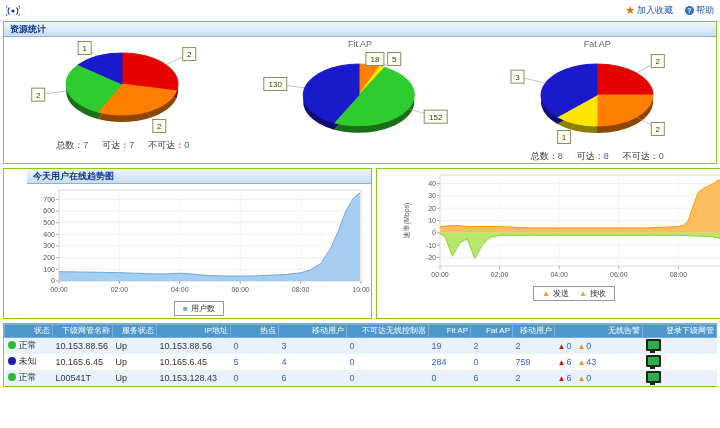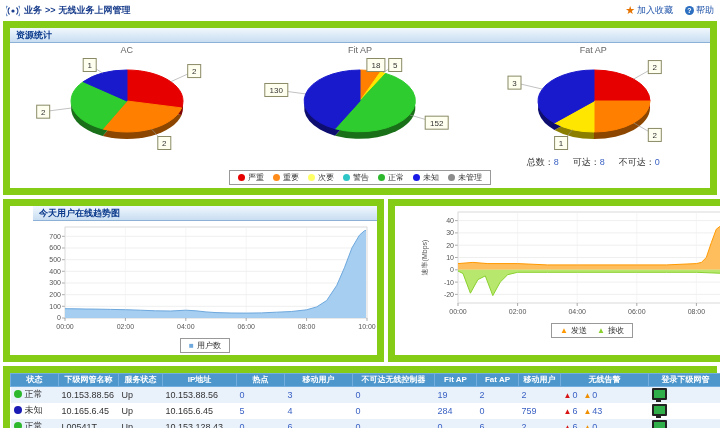--- a/index.html
+++ b/index.html
@@ -6,21 +6,21 @@
   body{width:720px;height:428px;overflow:hidden;font-family:"Liberation Sans",sans-serif;}
   .topbar{height:20px;display:flex;align-items:center;padding:0 6px;background:#fff;}
   .crumb-icon{display:inline-block;margin-right:4px;line-height:0;}
   .crumb{font-size:9px;font-weight:bold;color:#1a3e8c;}
   .crumb a{color:#1a3e8c;text-decoration:none;}
   .crumb .sep{color:#1a3e8c;margin:0 3px;}
   .top-links{margin-left:auto;display:flex;gap:12px;align-items:center;font-size:9px;color:#2255aa;}
   .top-links .link{display:flex;align-items:center;gap:2px;cursor:pointer;}
   .star{color:#e67300;font-size:11px;line-height:1;}
   .qicon{display:inline-block;width:9px;height:9px;border-radius:50%;background:#2d6fc0;color:#fff;font-size:7px;line-height:9px;text-align:center;font-weight:bold;}
-  .panel{border:7px solid #84cc16;margin:0 3px;background:#fff;}
+  .panel{border:1px solid #84cc16;margin:0 3px;background:#fff;}
   .panel-hd{height:14px;line-height:14px;padding-left:6px;font-size:9px;font-weight:bold;color:#0b3a8c;
             background:linear-gradient(#f0f7fd,#c9def2);border-bottom:1px solid #8cb0d6;}
   .res-panel{margin-top:1px;}
   .pies{display:flex;}
   .pie-block{width:33.33%;text-align:center;padding-top:2px;}
   .pie-title{font-size:9px;color:#666;height:11px;}
   .pie-stats{font-size:9px;color:#333;height:13px;}
   .pie-stats b{font-weight:normal;color:#333;}
   .pie-stats .num{color:#3b62c4;}
   .pie-stats span.pair{margin:0 7px;}
@@ -29,21 +29,21 @@
   .leg-item{display:flex;align-items:center;gap:3px;font-size:8px;color:#333;}
   .leg-dot{width:7px;height:7px;border-radius:50%;display:inline-block;}
   .row2{display:flex;gap:4px;margin:4px 0;}
   .chart-panel{flex:1;margin:0;padding-left:23px;}
   .row2 .left{margin-left:3px;}
   .row2 .right{margin-right:3px;}
   .chart-legend{display:flex;justify-content:center;padding:1px 0 2px 0;}
   .chart-legend .box{display:flex;gap:10px;border:1px solid #999;padding:1px 8px;font-size:8px;color:#333;align-items:center;}
   .chart-legend .mk{font-size:8px;line-height:1;}
   .tbl-panel table{border-collapse:collapse;width:712px;table-layout:fixed;font-size:9px;}
-  .tbl-panel th{background:#4e97cd;color:#fff;font-size:8px;font-weight:bold;text-align:center;
+  .tbl-panel th{background:#4e97cd;color:#fff;font-size:8px;font-weight:normal;text-align:right;
                 border:1px solid #74aede;padding:1px 2px;line-height:1.2;}
   .tbl-panel td{padding:1px 3px;height:12px;color:#333;white-space:nowrap;overflow:hidden;border:none;}
   .tbl-panel tr.odd{background:#e9f1fb;}
   .tbl-panel tr.even{background:#ffffff;}
   .num{color:#3b62c4;}
   .status-dot{width:8px;height:8px;border-radius:50%;display:inline-block;margin-right:3px;vertical-align:-1px;}
   .tri{font-size:8px;line-height:1;margin-right:1px;}
   .tri.red{color:#d81414;}
   .tri.orange{color:#f09000;}
   .mon{display:inline-block;width:11px;height:8px;background:#2fae4a;border:2px solid #222;border-radius:1px;position:relative;}
@@ -57,39 +57,36 @@
 <div class="topbar">
   <span class="crumb-icon">
     <svg width="14" height="13" viewBox="0 0 14 13">
       <circle cx="7" cy="7" r="1.6" fill="#1a3e8c"></circle>
       <path d="M3.5 10.5 A5 5 0 0 1 3.5 3.5" stroke="#1a3e8c" fill="none" stroke-width="1.1"></path>
       <path d="M10.5 3.5 A5 5 0 0 1 10.5 10.5" stroke="#1a3e8c" fill="none" stroke-width="1.1"></path>
       <path d="M1.3 12.2 A8 8 0 0 1 1.3 1.8" stroke="#5b83c0" fill="none" stroke-width="1.1"></path>
       <path d="M12.7 1.8 A8 8 0 0 1 12.7 12.2" stroke="#5b83c0" fill="none" stroke-width="1.1"></path>
     </svg>
   </span>
-  <span class="crumb">
-    <a>业务</a><span class="sep">&gt;&gt;</span><span>无线业务上网管理</span>
-  </span>
   <span class="top-links">
     <span class="link">
       <span class="star">★</span>
       <span>加入收藏</span>
     </span>
     <span class="link">
       <span class="qicon">?</span>
       <span>帮助</span>
     </span>
   </span>
 </div>
 
 <div class="panel res-panel tbl0">
   <div class="panel-hd">资源统计</div>
   <div class="pies" id="pies">
-      <div class="pie-block"><div class="pie-title">AC</div><svg width="235" height="96">
+      <div class="pie-block"><svg width="235" height="96">
           <path d="M117 52 L117.0 21.0 A56 31 0 0 1 171.6 58.9 Z" fill="rgb(127,0,0)"></path>
           <path d="M117 52 L171.6 58.9 A56 31 0 0 1 92.7 79.9 Z" fill="rgb(140,70,0)"></path>
           <path d="M117 52 L92.7 79.9 A56 31 0 0 1 73.2 32.7 Z" fill="rgb(25,112,25)"></path>
           <path d="M117 52 L73.2 32.7 A56 31 0 0 1 117.0 21.0 Z" fill="rgb(14,14,113)"></path>
           <rect x="61" y="45" width="112" height="7" fill="none"></rect>
           <path d="M117 45 L117.0 14.0 A56 31 0 0 1 171.6 51.9 Z" fill="#e60000" stroke="#e60000"></path>
           <path d="M117 45 L171.6 51.9 A56 31 0 0 1 92.7 72.9 Z" fill="#ff8000" stroke="#ff8000"></path>
           <path d="M117 45 L92.7 72.9 A56 31 0 0 1 73.2 25.7 Z" fill="#2ecc2e" stroke="#2ecc2e"></path>
           <path d="M117 45 L73.2 25.7 A56 31 0 0 1 117.0 14.0 Z" fill="#1a1acd" stroke="#1a1acd"></path>
           <line x1="160.8" y1="25.7" x2="184.2" y2="15.1" stroke="#999" stroke-width="0.6"></line>
@@ -97,21 +94,21 @@
           <text x="184.2" y="18.07248951078079" text-anchor="middle" font-size="8" fill="#333">2</text>
           <line x1="141.3" y1="72.9" x2="154.3" y2="87.0" stroke="#999" stroke-width="0.6"></line>
           <rect x="147.8" y="80.5" width="13" height="13" fill="#fffff0" stroke="#8a8a66"></rect>
           <text x="154.3" y="90" text-anchor="middle" font-size="8" fill="#333">2</text>
           <line x1="62.4" y1="51.9" x2="33.2" y2="55.7" stroke="#999" stroke-width="0.6"></line>
           <rect x="26.7" y="49.181004829903095" width="13" height="13" fill="#fffff0" stroke="#8a8a66"></rect>
           <text x="33.2" y="58.681004829903095" text-anchor="middle" font-size="8" fill="#333">2</text>
           <line x1="92.7" y1="17.1" x2="79.7" y2="9.0" stroke="#999" stroke-width="0.6"></line>
           <rect x="73.2" y="2.5" width="13" height="13" fill="#fffff0" stroke="#8a8a66"></rect>
           <text x="79.7" y="12" text-anchor="middle" font-size="8" fill="#333">1</text>
-        </svg></div>
+        </svg><div class="pie-stats"><span class="pair"><b>总数：</b><span class="num">7</span></span><span class="pair"><b>可达：</b><span class="num">7</span></span><span class="pair"><b>不可达：</b><span class="num">0</span></span></div></div>
       <div class="pie-block"><div class="pie-title">Fit AP</div><svg width="235" height="96">
           <path d="M117 52 L117.0 21.0 A56 31 0 0 1 137.3 23.1 Z" fill="rgb(140,70,0)"></path>
           <path d="M117 52 L137.3 23.1 A56 31 0 0 1 142.6 24.4 Z" fill="rgb(140,127,0)"></path>
           <path d="M117 52 L142.6 24.4 A56 31 0 0 1 92.0 79.7 Z" fill="rgb(25,112,25)"></path>
           <path d="M117 52 L92.0 79.7 A56 31 0 0 1 117.0 21.0 Z" fill="rgb(14,14,113)"></path>
           <rect x="61" y="45" width="112" height="7" fill="none"></rect>
           <path d="M117 45 L117.0 14.0 A56 31 0 0 1 137.3 16.1 Z" fill="#ff8000" stroke="#ff8000"></path>
           <path d="M117 45 L137.3 16.1 A56 31 0 0 1 142.6 17.4 Z" fill="#ffe600" stroke="#ffe600"></path>
           <path d="M117 45 L142.6 17.4 A56 31 0 0 1 92.0 72.7 Z" fill="#2ecc2e" stroke="#2ecc2e"></path>
           <path d="M117 45 L92.0 72.7 A56 31 0 0 1 117.0 14.0 Z" fill="#1a1acd" stroke="#1a1acd"></path>
@@ -144,31 +141,20 @@
           <line x1="156.6" y1="66.9" x2="177.8" y2="78.9" stroke="#999" stroke-width="0.6"></line>
           <rect x="171.3" y="72.44112549695427" width="13" height="13" fill="#fffff0" stroke="#8a8a66"></rect>
           <text x="177.8" y="81.94112549695427" text-anchor="middle" font-size="8" fill="#333">2</text>
           <line x1="95.6" y1="73.6" x2="84.1" y2="87.0" stroke="#999" stroke-width="0.6"></line>
           <rect x="77.6" y="80.5" width="13" height="13" fill="#fffff0" stroke="#8a8a66"></rect>
           <text x="84.1" y="90" text-anchor="middle" font-size="8" fill="#333">1</text>
           <line x1="65.3" y1="33.1" x2="37.5" y2="26.6" stroke="#999" stroke-width="0.6"></line>
           <rect x="31.0" y="20.131195246475716" width="13" height="13" fill="#fffff0" stroke="#8a8a66"></rect>
           <text x="37.5" y="29.631195246475716" text-anchor="middle" font-size="8" fill="#333">3</text>
         </svg><div class="pie-stats"><span class="pair"><b>总数：</b><span class="num">8</span></span><span class="pair"><b>可达：</b><span class="num">8</span></span><span class="pair"><b>不可达：</b><span class="num">0</span></span></div></div>
-    </div>
-  <div class="status-legend">
-      <div class="box" id="statusLegend">
-        <span class="leg-item"><span class="leg-dot" style="background:#e60000"></span>严重</span>
-        <span class="leg-item"><span class="leg-dot" style="background:#ff8c1a"></span>重要</span>
-        <span class="leg-item"><span class="leg-dot" style="background:#ffff66"></span>次要</span>
-        <span class="leg-item"><span class="leg-dot" style="background:#2ec6c6"></span>警告</span>
-        <span class="leg-item"><span class="leg-dot" style="background:#2eb82e"></span>正常</span>
-        <span class="leg-item"><span class="leg-dot" style="background:#1a1ae6"></span>未知</span>
-        <span class="leg-item"><span class="leg-dot" style="background:#8c8c8c"></span>未管理</span>
-      </div>
     </div>
 </div>
 
 <div class="row2">
   <div class="panel chart-panel left">
     <div class="panel-hd">今天用户在线趋势图</div>
     <svg id="chart0" width="344" height="112">
         <rect x="32" y="6" width="302" height="91" fill="#fff" stroke="#c8c8c8" stroke-width="0.7"></rect>
         <line x1="32" y1="97.0" x2="334" y2="97.0" stroke="#e4e4e4" stroke-width="0.6"></line>
         <line x1="29" y1="97.0" x2="32" y2="97.0" stroke="#888" stroke-width="0.7"></line>

